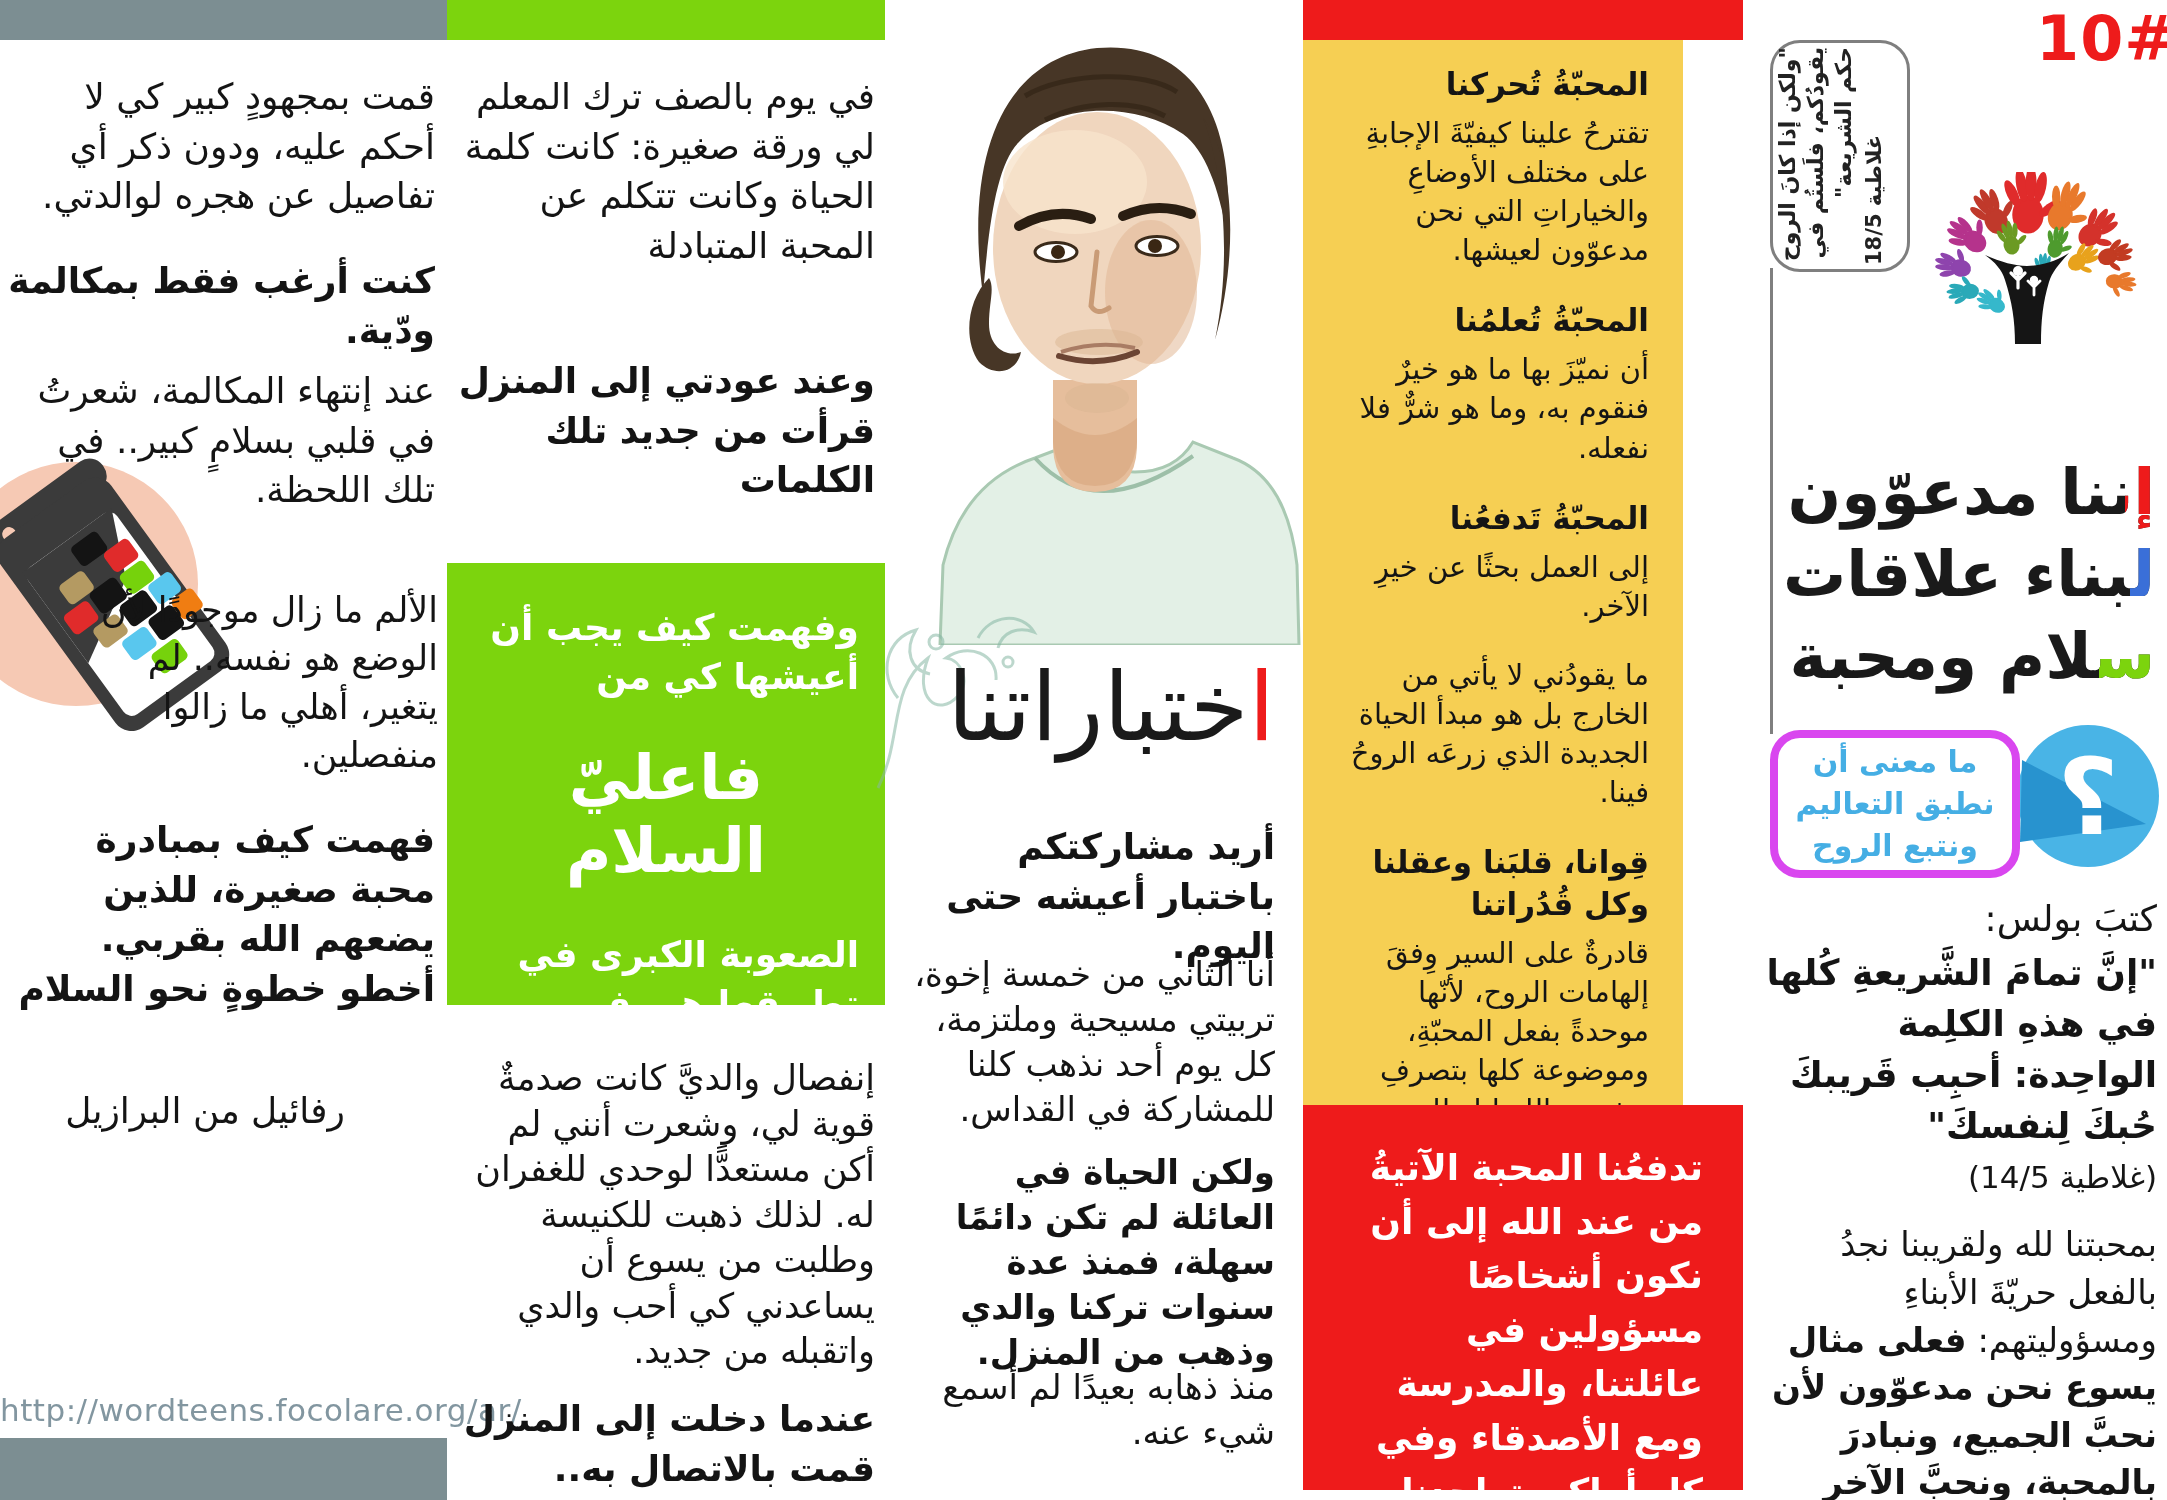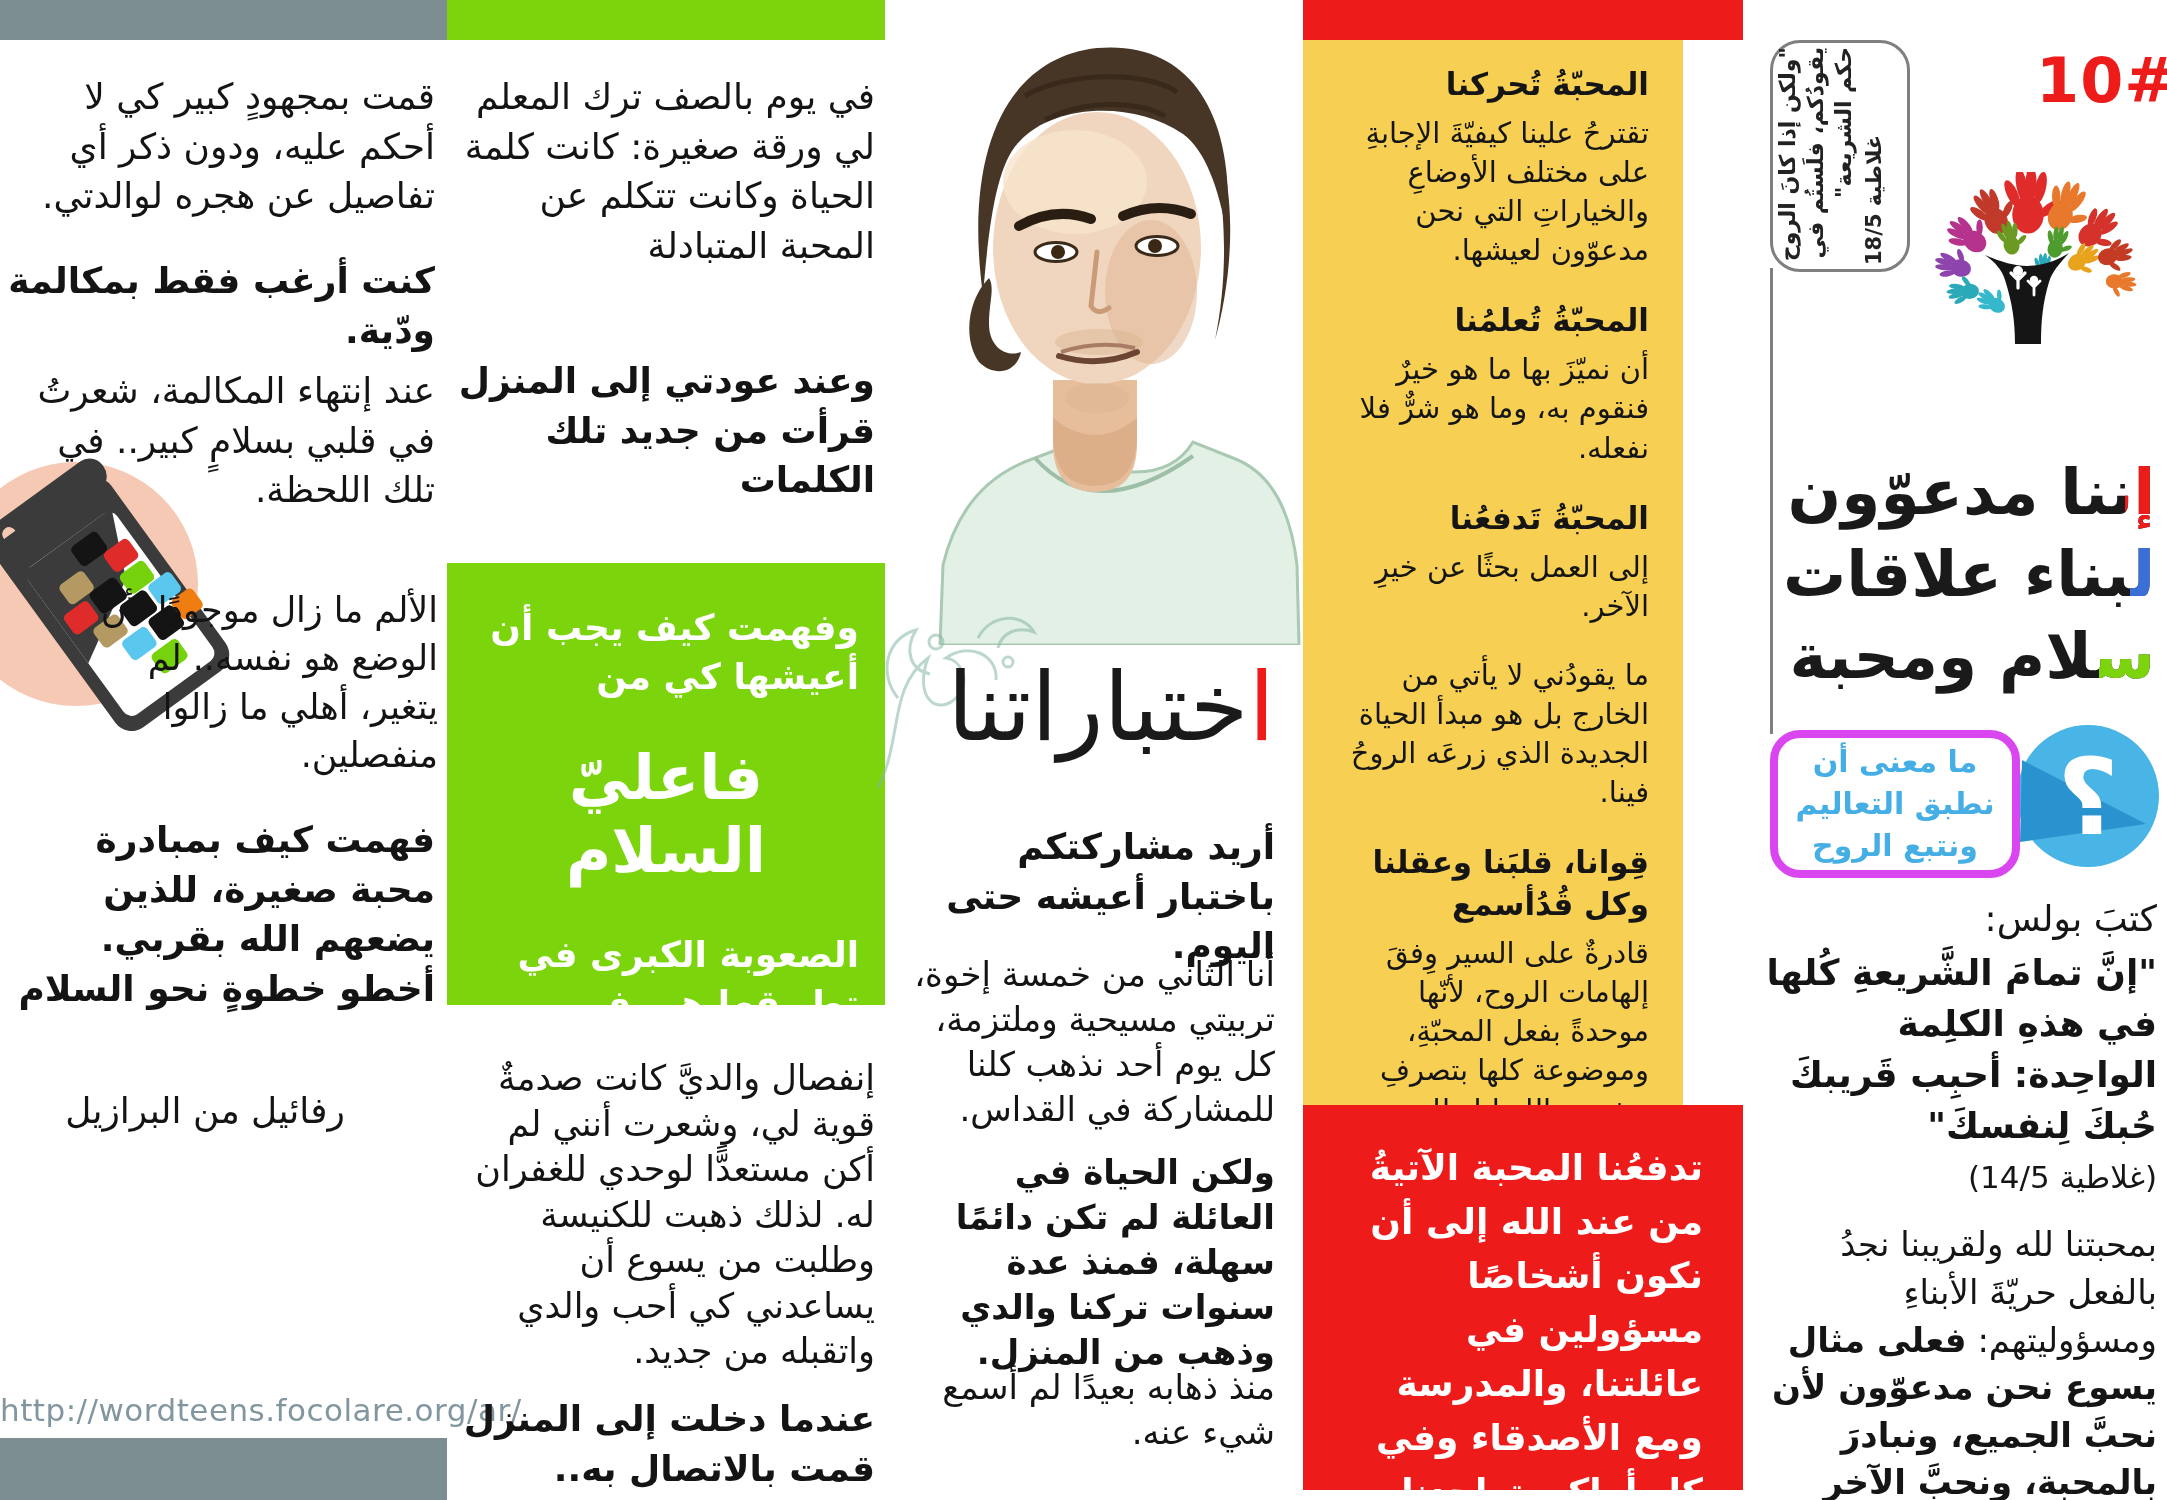--- a/index.html
+++ b/index.html
@@ -40,21 +40,21 @@
   .sec-h{font-size:31px; font-weight:700; margin:0 0 8px 0; line-height:1.35;}
   .sec-b{font-size:29px; line-height:1.35; margin:0 0 30px 0;}
   .author{font-size:29px; margin-top:12px;}
 
   .red-box{position:absolute; left:1303px; top:1105px; width:440px; height:385px;
     background:var(--c-red); box-sizing:border-box; padding:36px 40px; text-align:right;}
   .red-box p{margin:0; color:#fff; font-size:36px; font-weight:600; line-height:1.5;}
 
   
   .logo{position:absolute; left:2036px; top:2px; width:124px; text-align:left;
-    font-size:62px; font-weight:700; color:var(--c-red); direction:ltr; letter-spacing:1px;margin-top:42px;}
+    font-size:62px; font-weight:700; color:var(--c-red); direction:ltr; letter-spacing:1px;}
   .vquote{position:absolute; left:1770px; top:40px; width:140px; height:232px;
     border:3px solid #7f7f7f; border-radius:30px; background:#fff; box-sizing:border-box; z-index:2;}
   .vquote .inner{position:absolute; left:50%; top:50%; width:218px; height:132px;
     transform:translate(-50%,-50%) rotate(-90deg); direction:rtl;}
   .vquote .qt{font-size:22px; font-weight:700; line-height:1.27; text-align:right; color:#222; margin:0;}
   .vquote .qref{font-size:21px; font-weight:700; text-align:left; color:#222; margin:4px 0 0 0;}
   .connector{position:absolute; left:1770px; top:268px; width:3px; height:466px; background:#7f7f7f;}
 
   .m-title{position:absolute; left:1747px; top:452px; width:408px; text-align:right; padding-left:0;}
   .m-line{position:relative; font-size:63px; font-weight:700; line-height:82px; color:#1a1a1a; white-space:nowrap;}
@@ -197,21 +197,21 @@
       <p class="sec-b">أن نميّزَ بها ما هو خيرٌ فنقوم به، وما هو شرٌّ فلا نفعله.</p>
     </div>
     <div>
       <p class="sec-h">المحبّةُ تَدفعُنا</p>
       <p class="sec-b">إلى العمل بحثًا عن خيرِ الآخر.</p>
     </div>
     <div>
       <p class="sec-b">ما يقودُني لا يأتي من الخارج بل هو مبدأ الحياة الجديدة الذي زرعَه الروحُ فينا.</p>
     </div>
     <div>
-      <p class="sec-h">قِوانا، قلبَنا وعقلنا وكل قُدُأسمع</p>
+      <p class="sec-h">قِوانا، قلبَنا وعقلنا وكل قُدُراتنا</p>
       <p class="sec-b">قادرةٌ على السير وِفقَ إلهامات الروح، لأنّها موحدةً بفعل المحبّةِ، وموضوعة كلها بتصرفِ مشروعِ الله لنا وللمجتمع.</p>
     </div>
     <div>
       <p class="sec-h" style="margin-bottom:0;">نحن أحرارٌ بأن نحبّ"</p>
     </div>
     <p class="author">كيارا لوبيك</p>
   </div>
 
   <div class="red-box">
     <p>تدفعُنا المحبة الآتيةُ من عند الله إلى أن نكون أشخاصًا مسؤولين في عائلتنا، والمدرسة ومع الأصدقاء وفي كل أماكن تواجدنا.</p>

